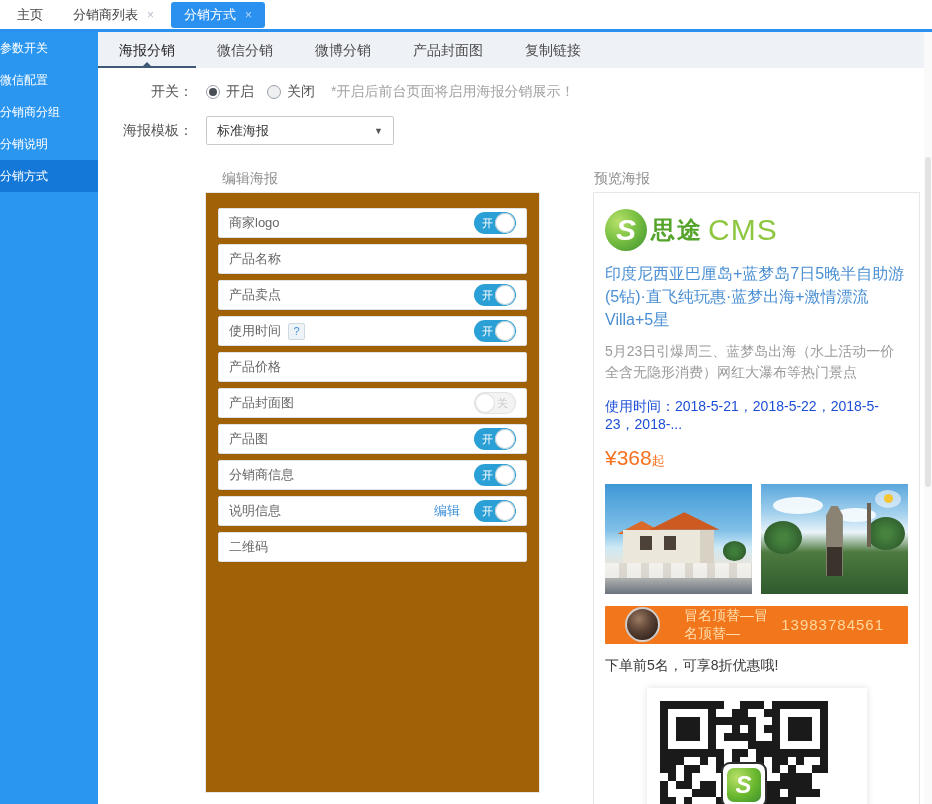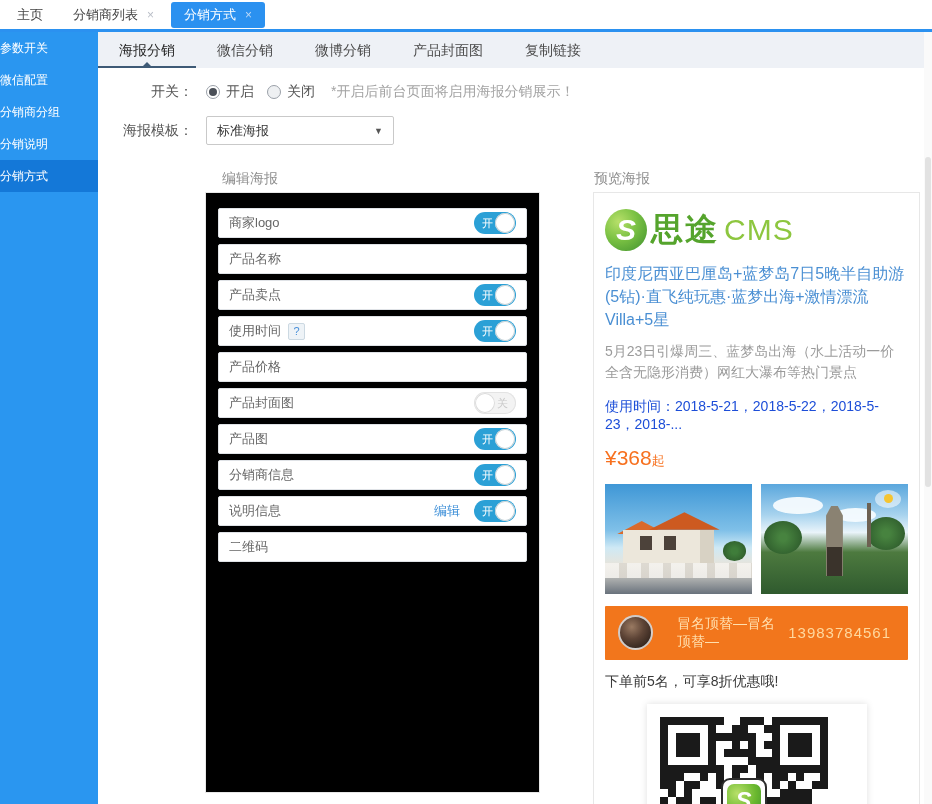--- a/index.html
+++ b/index.html
@@ -45,21 +45,21 @@
   .switch-note { margin-left:16px; color:#a3a3a3; }
   .select-box { margin-left:13px; width:166px; height:27px; border:1px solid #c9c9c9; border-radius:2px;
                 display:flex; align-items:center; justify-content:space-between; padding:0 10px;
                 font-size:13px; color:#333; background:#fff; cursor:pointer; box-sizing:content-box; }
   .select-caret { font-size:9px; color:#555; }
   
   .section-label { position:absolute; top:170px; font-size:14px; color:#8e8e8e; }
   .editor-label { left:222px; } .preview-label { left:594px; }
   
   .editor-panel { position:absolute; left:205px; top:192px; width:335px; height:601px;
-                  border:1px solid #e7e7e7; box-sizing:border-box; padding:15px 12px; background:#000000; }
+                  border:1px solid #e7e7e7; box-sizing:border-box; padding:15px 12px; background:#a16207; }
   .editor-item { height:30px; border:1px solid #dfe2e6; border-radius:2px; display:flex; align-items:center;
                  padding:0 10px; margin-bottom:6px; box-shadow:0 1px 1px rgba(0,0,0,0.04);
                  font-size:13px; color:#666; background:#fff; box-sizing:border-box; }
   .help-icon { margin-left:7px; width:15px; height:15px; background:#eef3f7; border:1px solid #ccd9e2;
                color:#4a90d9; font-size:11px; line-height:15px; text-align:center; border-radius:2px; cursor:pointer; }
   .flex-spacer { flex:1; }
   .edit-link { color:#3d8fd8; margin-right:14px; font-size:13px; cursor:pointer; }
   .toggle { width:42px; height:22px; border-radius:11px; position:relative; flex:none; cursor:pointer; }
   .toggle .knob { position:absolute; top:1px; width:20px; height:20px; background:#fff; border-radius:50%;
                   box-shadow:inset 0 0 0 1px #c2d0d6; }
@@ -71,21 +71,21 @@
   .toggle.off .knob { left:1px; box-shadow:inset 0 0 0 1px #dcdcdc; }
   .toggle.off .t-text { right:8px; color:#c9c9c9; }
   
   .preview-panel { position:absolute; left:593px; top:192px; width:327px; height:612px;
                    border:1px solid #e7e7e7; border-bottom:none; box-sizing:border-box;
                    padding:12px 11px 0; overflow:hidden; background:#fff; }
   .logo-row { display:flex; align-items:center; height:46px; margin:2px 0 2px; }
   .logo-swirl { width:42px; height:42px; border-radius:50%;
       background:radial-gradient(circle at 32% 30%, #b8e06a 0%, #7ac143 45%, #3d8f2e 100%);
       color:#fff; font-size:30px; font-weight:bold; font-style:italic; text-align:center; line-height:42px; }
-  .logo-brand { font-size:32px; font-weight:bold; color:#55a42c; margin-left:4px; letter-spacing:2px; }
+  .logo-brand { font-size:24px; font-weight:bold; color:#55a42c; margin-left:4px; letter-spacing:2px; }
   .logo-suffix { font-size:30px; color:#8dc63f; margin-left:5px; letter-spacing:1px; }
   .p-title { color:#4a8fd3; font-size:16px; line-height:1.45; margin-top:9px; }
   .p-desc { color:#9b9b9b; font-size:14px; line-height:1.5; margin-top:9px; }
   .p-time { color:#1d4ed8; font-size:14px; margin-top:15px; }
   .p-price { color:#f7711f; margin-top:12px; font-size:21px; }
   .p-price .suffix { font-size:13px; }
   .p-images { display:flex; gap:9px; margin-top:14px; height:110px; }
   .p-img { flex:1; position:relative; overflow:hidden; }
   .img-left { background:linear-gradient(180deg,#3f97d6 0%,#7fc0e8 42%,#cfe9f5 58%,#e8e4da 74%,#69727c 100%); }
   .img-left .roof-main { position:absolute; left:30%; top:26%; width:48%; height:16%; background:#cd5a20;
@@ -108,22 +108,22 @@
       clip-path:polygon(42% 0,58% 0,72% 14%,72% 100%,28% 100%,28% 14%); }
   .img-right .door { position:absolute; left:45%; top:58%; width:10%; height:26%; background:#3a332b; }
   .img-right .palmL,.img-right .palmR { position:absolute; width:26%; height:30%; border-radius:50%;
       background:radial-gradient(circle,#47833f 15%,#2d5a2b 85%); }
   .img-right .palmL { left:2%; top:34%; } .img-right .palmR { right:2%; top:30%; }
   .img-right .trunk { position:absolute; left:72%; top:18%; width:3%; height:40%; background:#6d6152; }
   .img-right .watermark { position:absolute; right:5%; top:6%; width:26px; height:18px; border-radius:50%;
       background:rgba(255,255,255,.55); }
   .img-right .watermark::after { content:""; position:absolute; left:9px; top:4px; width:9px; height:9px;
       border-radius:50%; background:#f5c431; }
-  .dist-bar { margin-top:12px; height:54px; background:#f2761c; display:flex; align-items:center;
-              padding:0 13px; border-radius:1px; }
+  .dist-bar { margin-top:12px; height:38px; background:#f2761c; display:flex; align-items:center;
+              padding:0 20px; border-radius:1px; }
   .avatar { width:35px; height:35px; border-radius:50%; flex:none; box-sizing:border-box;
       background:radial-gradient(circle at 38% 32%, #9a7a62 0%, #5d4436 42%, #1e1511 100%);
       border:2px solid rgba(255,255,255,.75); }
   .dist-name { color:#ffdfae; font-size:14px; margin-left:24px; flex:1; }
   .dist-phone { color:#ffd89e; font-size:15px; margin-right:4px; letter-spacing:1px; }
   .promo { margin-top:13px; color:#3a3a3a; font-size:14px; }
   .qr-wrap { margin-top:13px; display:flex; justify-content:center; }
   .qr-card { width:194px; padding:13px; background:#fff; box-shadow:0 0 7px rgba(0,0,0,.13); }
   .qr-inner { position:relative; width:168px; height:168px; }
   .qr-logo { position:absolute; left:61px; top:61px; width:46px; height:46px; background:#fff;

